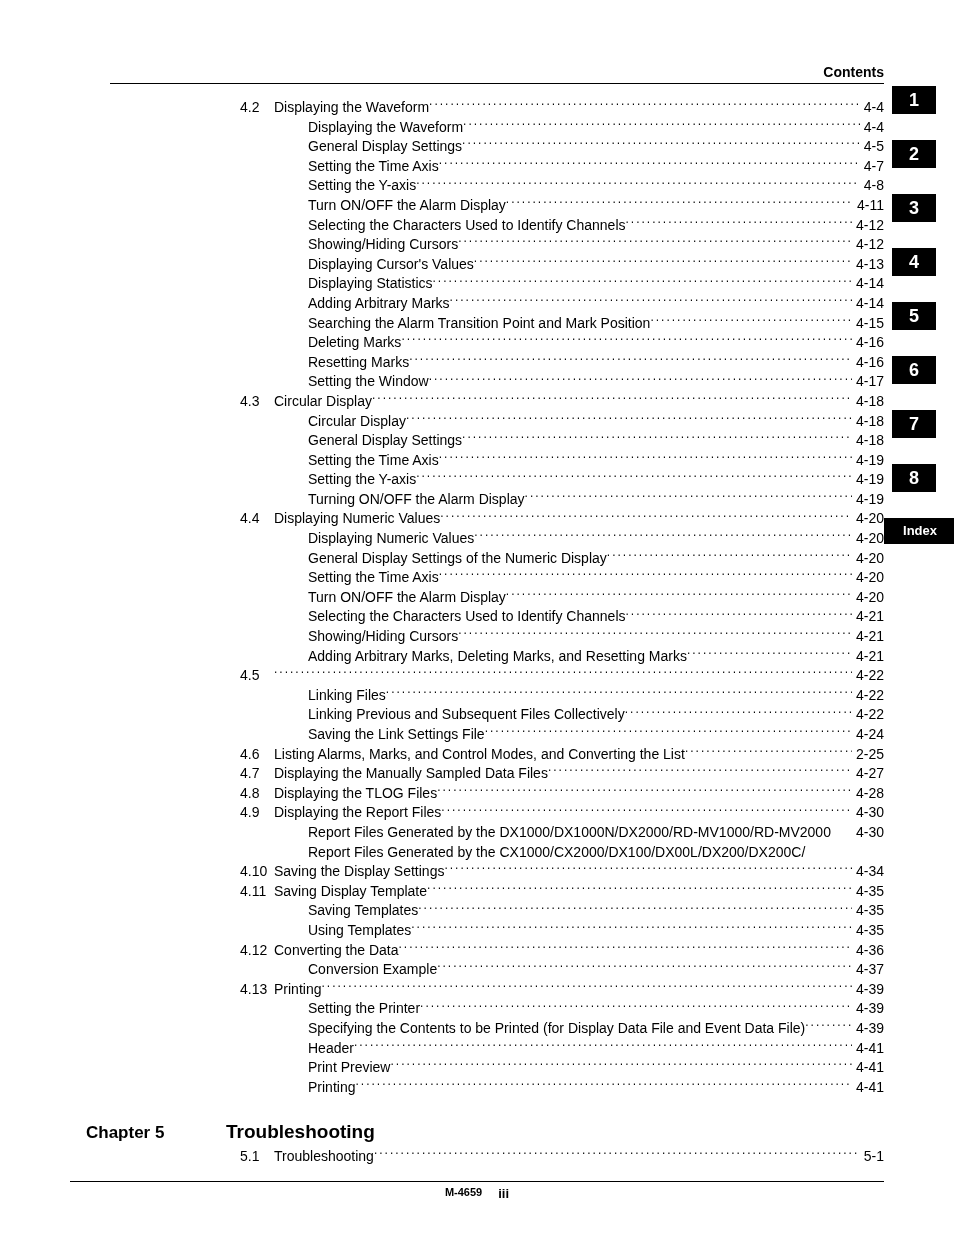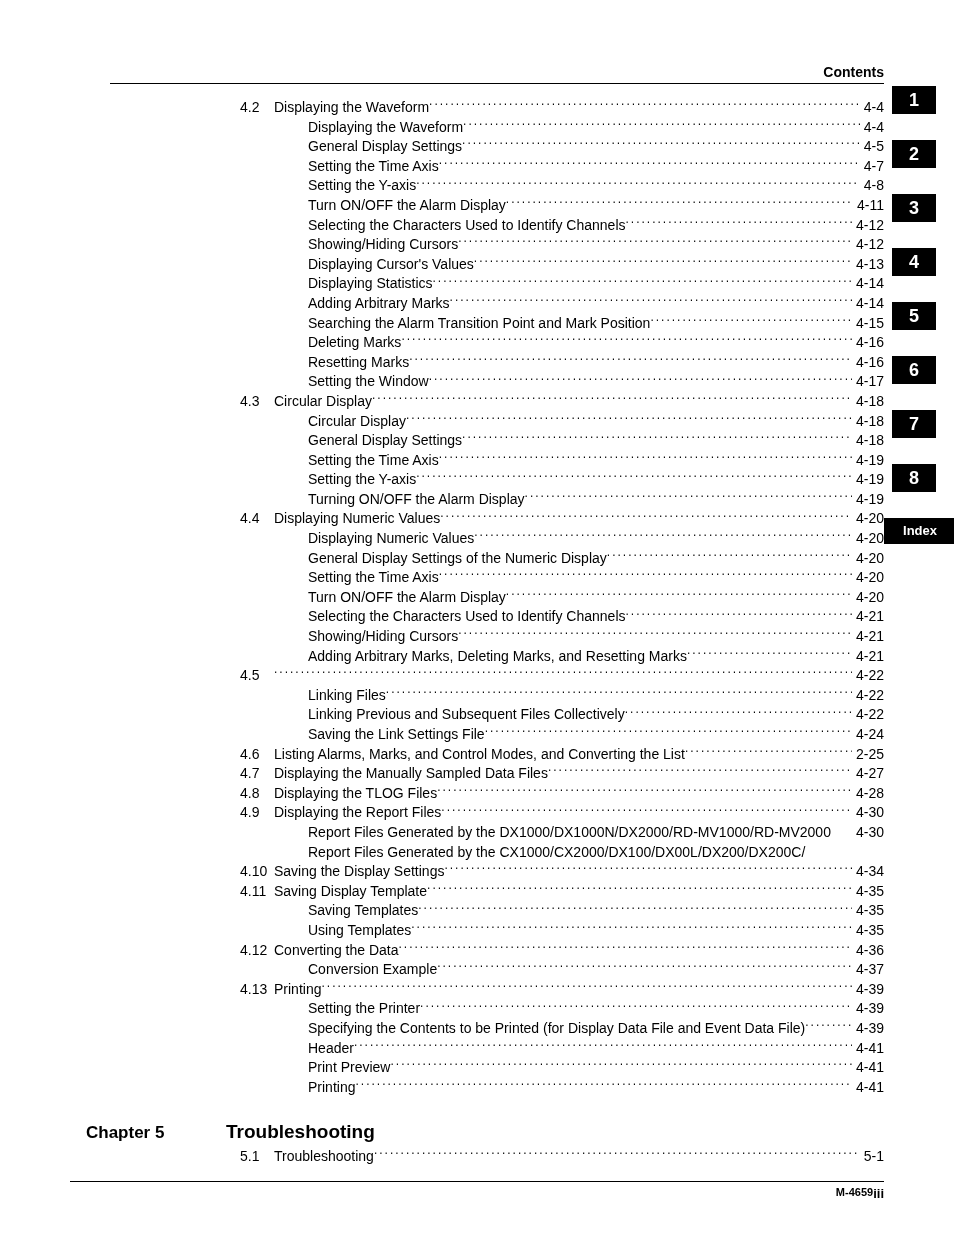--- a/index.html
+++ b/index.html
@@ -11,21 +11,21 @@
   .row { display: flex; align-items: baseline; white-space: nowrap; overflow: hidden; }
   .num { width: 34px; flex: 0 0 34px; }
   .indent { width: 34px; flex: 0 0 34px; }
   .title { flex: 0 0 auto; }
   .leader { flex: 1 1 auto; overflow: hidden; position: relative; height: 1em; }
   .leader::after { content: "............................................................................................................................................................................................................................"; position: absolute; left: 0; right: 0; bottom: 2px; letter-spacing: 2px; color: #000; font-size: 12px; }
   .pg { flex: 0 0 auto; padding-left: 4px; }
   .chapter-row { display: flex; align-items: flex-end; margin-top: 24px; margin-left: 16px; }
   .chapter-label { font-weight: bold; font-size: 17px; width: 140px; flex: 0 0 140px; }
   .chapter-title { font-weight: bold; font-size: 19px; }
-  .footer { position: absolute; bottom: 34px; left: 70px; right: 70px; border-top: 1px solid #000; padding-top: 4px; display: flex; justify-content: flex-end; font-size: 11px; }
+  .footer { position: absolute; bottom: 34px; left: 70px; right: 70px; border-top: 1px solid #000; padding-top: 4px; display: flex; justify-content: center; font-size: 11px; gap: 16px; }
   .footer-left { font-weight: bold; }
   .footer-right { font-weight: bold; font-size: 13px; }
   .tabs { position: absolute; right: 18px; top: 86px; width: 44px; }
   .tab { background: #000; color: #fff; font-weight: bold; text-align: center; margin-bottom: 26px; font-size: 18px; height: 28px; line-height: 28px; }
   .tab.index { height: 26px; font-size: 13px; line-height: 26px; letter-spacing: 0; width: 72px; margin-left: -8px; }
 </style>
 </head>
 <body>
 
 <div class="page">

